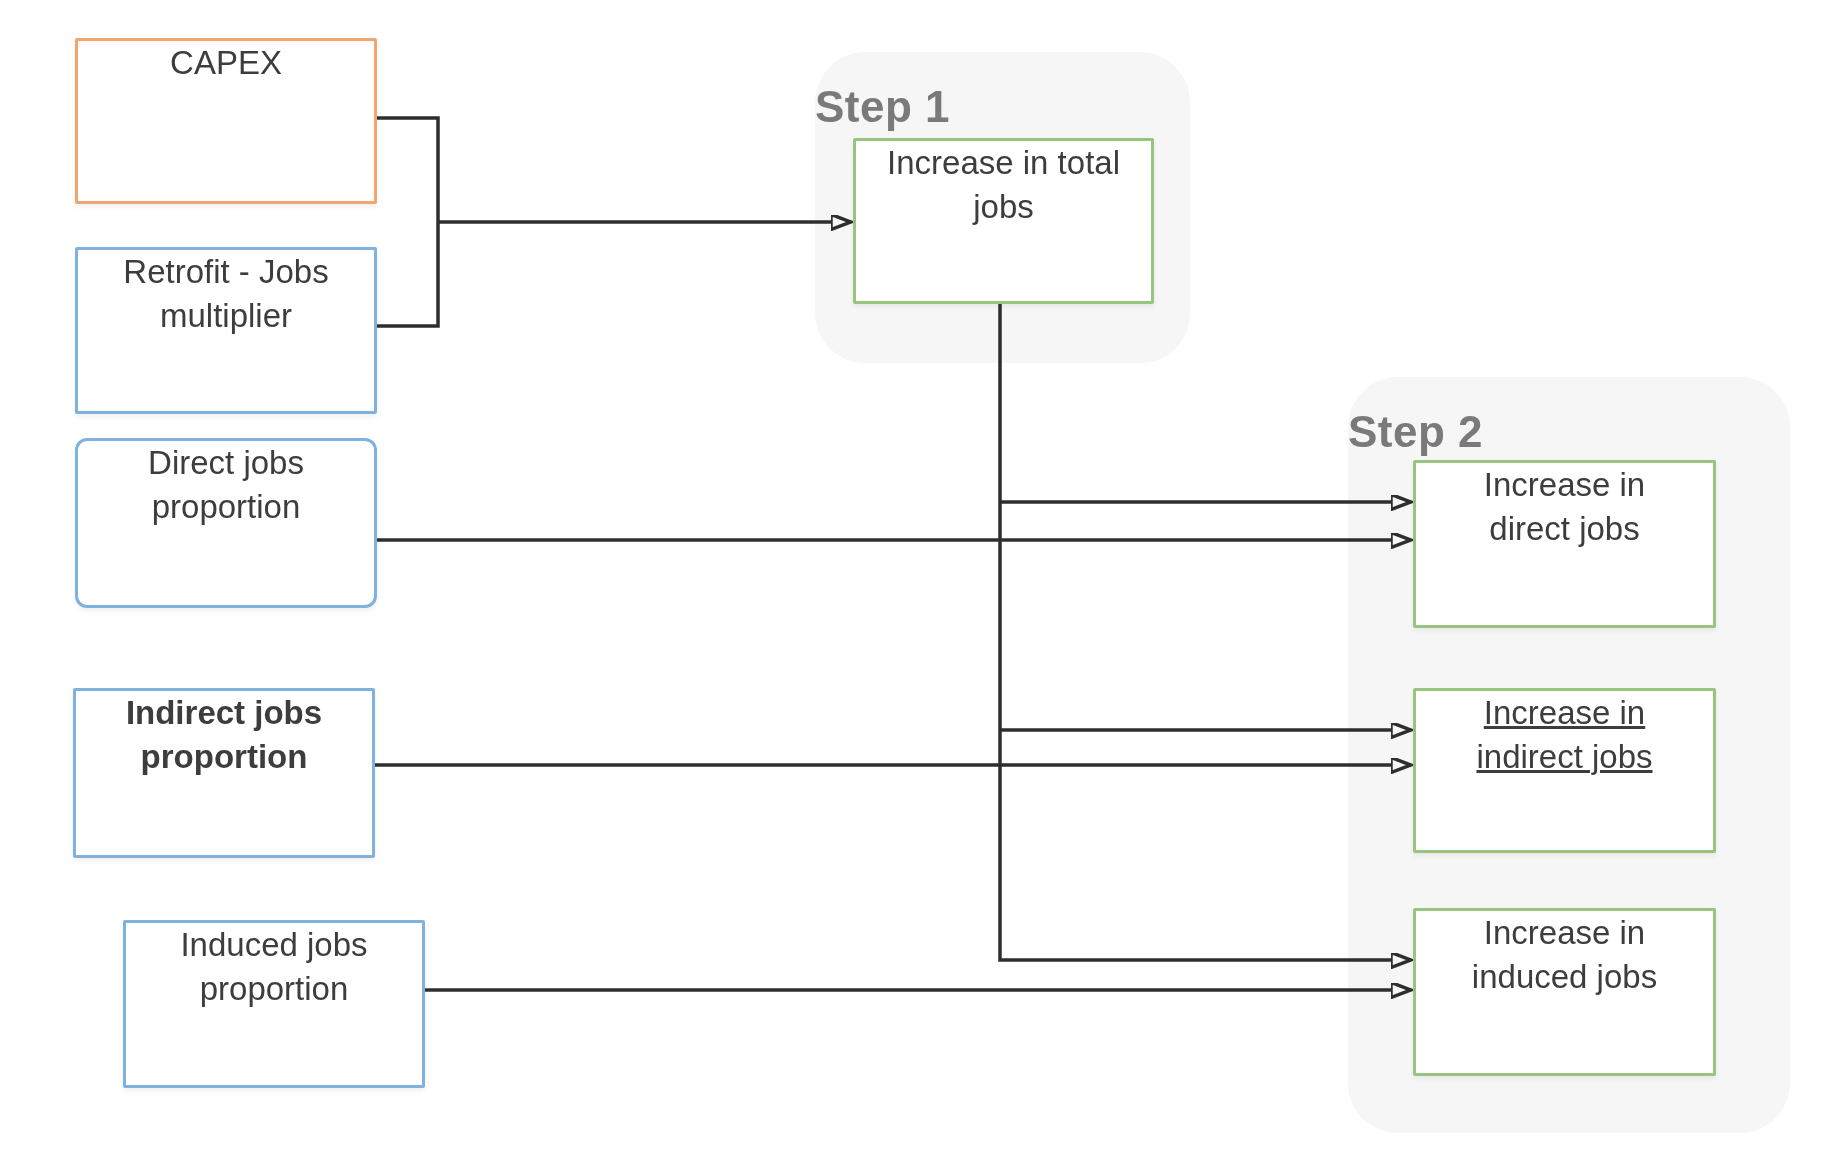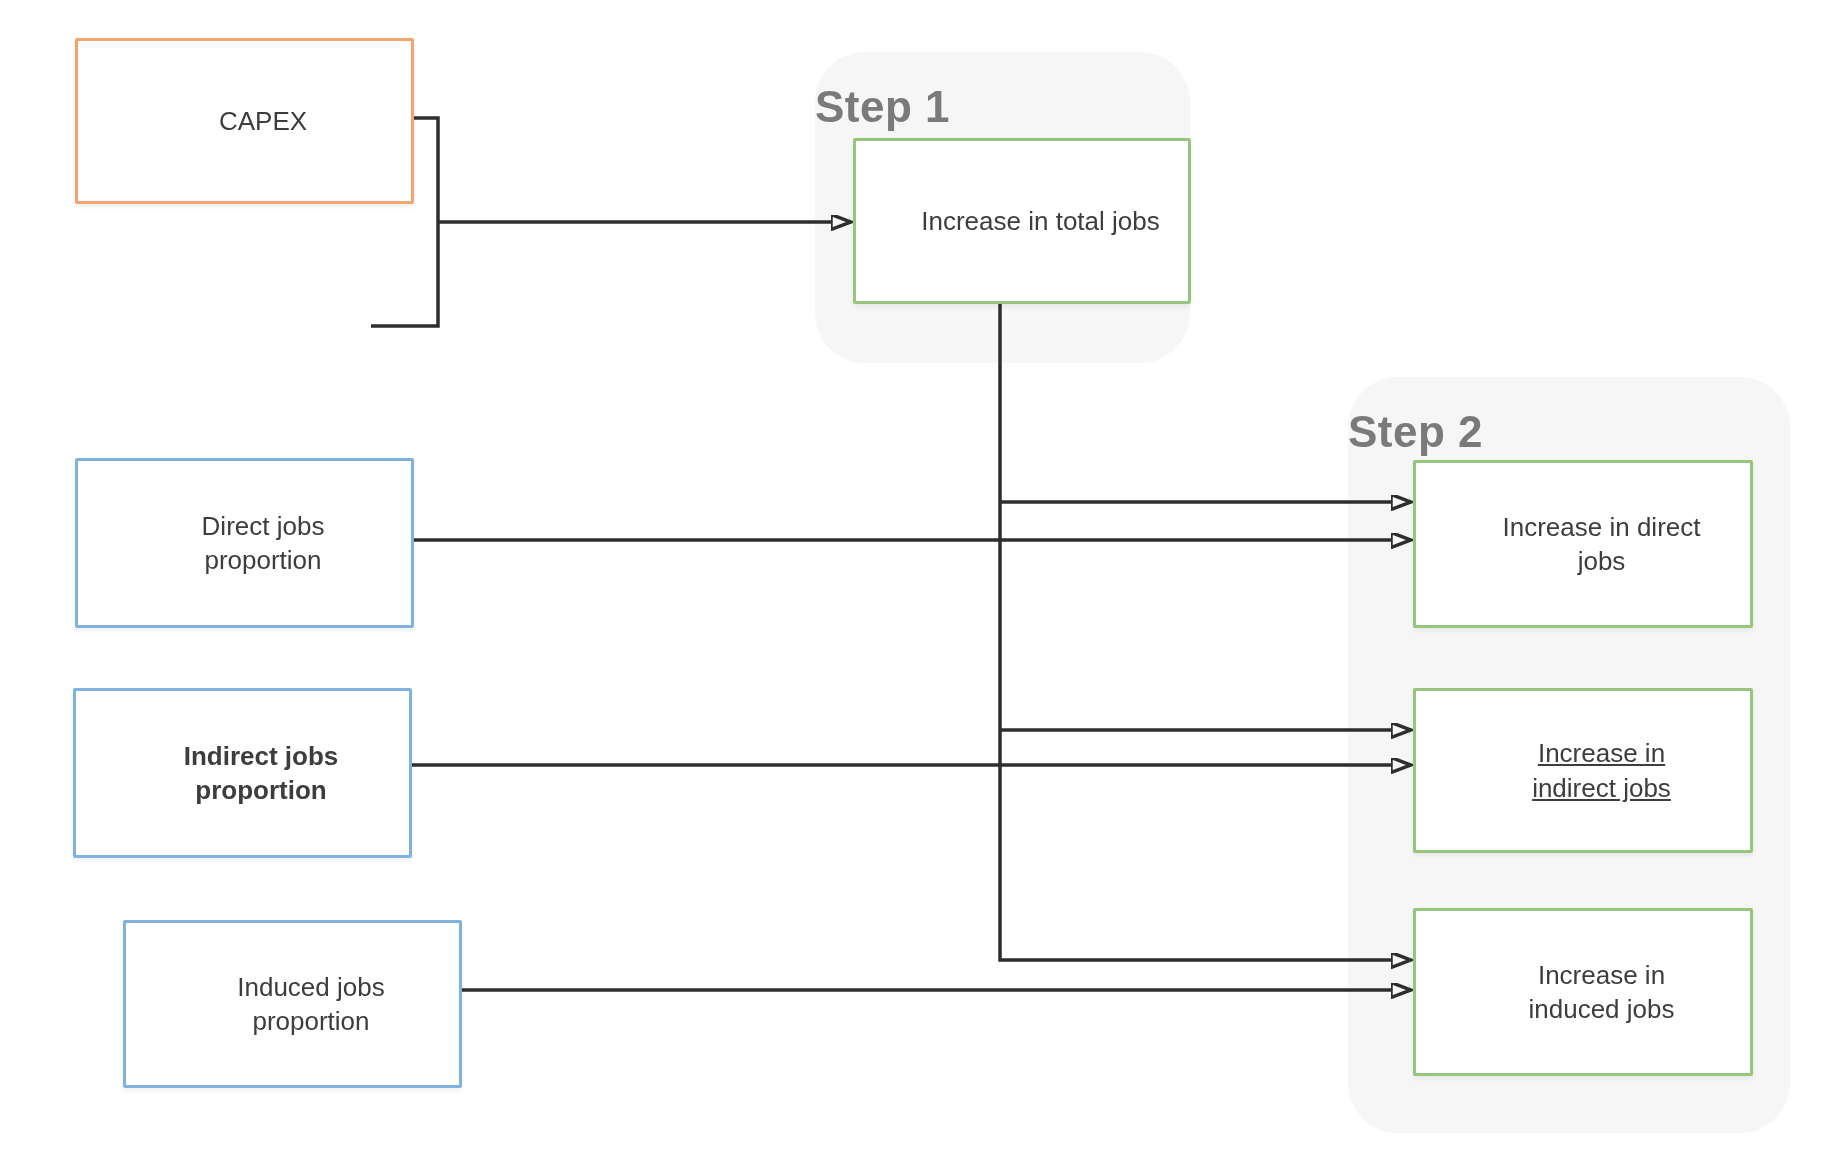--- a/index.html
+++ b/index.html
@@ -34,38 +34,37 @@
     color:var(--group-title);
     padding-top:30px;
     letter-spacing:0.5px;
   }
   .node{
     position:absolute;
     background:#fff;
     border:3px solid;
     border-radius:2px;
     display:flex;
-    align-items:center;
+    align-items:flex-start;
     justify-content:center;
     text-align:center;
-    font-size:26px;
+    font-size:33px;
     line-height:1.32;
     color:var(--text);
     z-index:2;
     box-shadow:0 3px 5px rgba(0,0,0,0.06);
-    padding-left:37px;
   }
   .node .lbl{display:block;}
   .node.orange{border-color:var(--orange);}
   .node.blue{border-color:var(--blue);}
   .node.green{border-color:var(--green);}
 
   #node-capex        {left:75px;  top:38px;  width:296px; height:160px;}
   #node-retrofit     {left:75px;  top:247px; width:296px; height:161px;}
-  #node-direct-prop  {left:75px;  top:458px; width:296px; height:164px;}
+  #node-direct-prop  {left:75px;  top:438px; width:296px; height:164px;border-radius:12px;}
   #node-indirect-prop{left:73px;  top:688px; width:296px; height:164px;font-weight:bold;}
   #node-induced-prop {left:75px;  top:920px; width:296px; height:162px;margin-left:48px;}
 
   #group-step1{left:815px;  top:52px;  width:375px; height:311px;}
   #group-step2{left:1348px; top:377px; width:442px; height:756px;}
 
   #node-total-jobs   {left:853px;  top:138px; width:295px; height:160px;}
   #node-direct-out   {left:1413px; top:460px; width:297px; height:162px;}
   #node-indirect-out {left:1413px; top:688px; width:297px; height:159px;text-decoration:underline;}
   #node-induced-out  {left:1413px; top:908px; width:297px; height:162px;}
@@ -116,20 +115,23 @@
     <path d="M1000,502 L1392,502" marker-end="url(#arrow)"></path>
     <path d="M1000,730 L1392,730" marker-end="url(#arrow)"></path>
     <path d="M371,540 L1392,540" marker-end="url(#arrow)"></path>
     <path d="M371,765 L1392,765" marker-end="url(#arrow)"></path>
     <path d="M371,990 L1392,990" marker-end="url(#arrow)"></path>
   </svg>
 
   <div class="node orange" id="node-capex">
     <span class="lbl">CAPEX</span>
   </div>
+  <div class="node blue" id="node-retrofit">
+    <span class="lbl">Retrofit - Jobs multiplier</span>
+  </div>
   <div class="node blue" id="node-direct-prop">
     <span class="lbl">Direct jobs proportion</span>
   </div>
   <div class="node blue" id="node-indirect-prop">
     <span class="lbl">Indirect jobs proportion</span>
   </div>
   <div class="node blue" id="node-induced-prop">
     <span class="lbl">Induced jobs proportion</span>
   </div>
 

